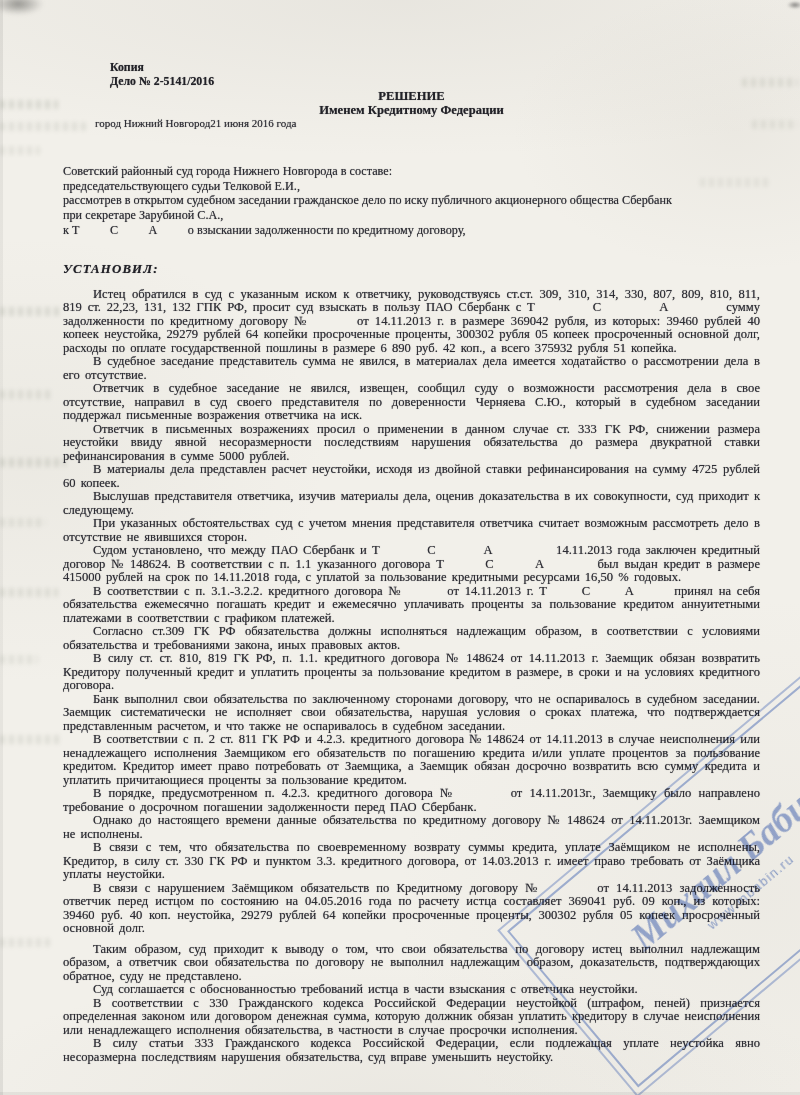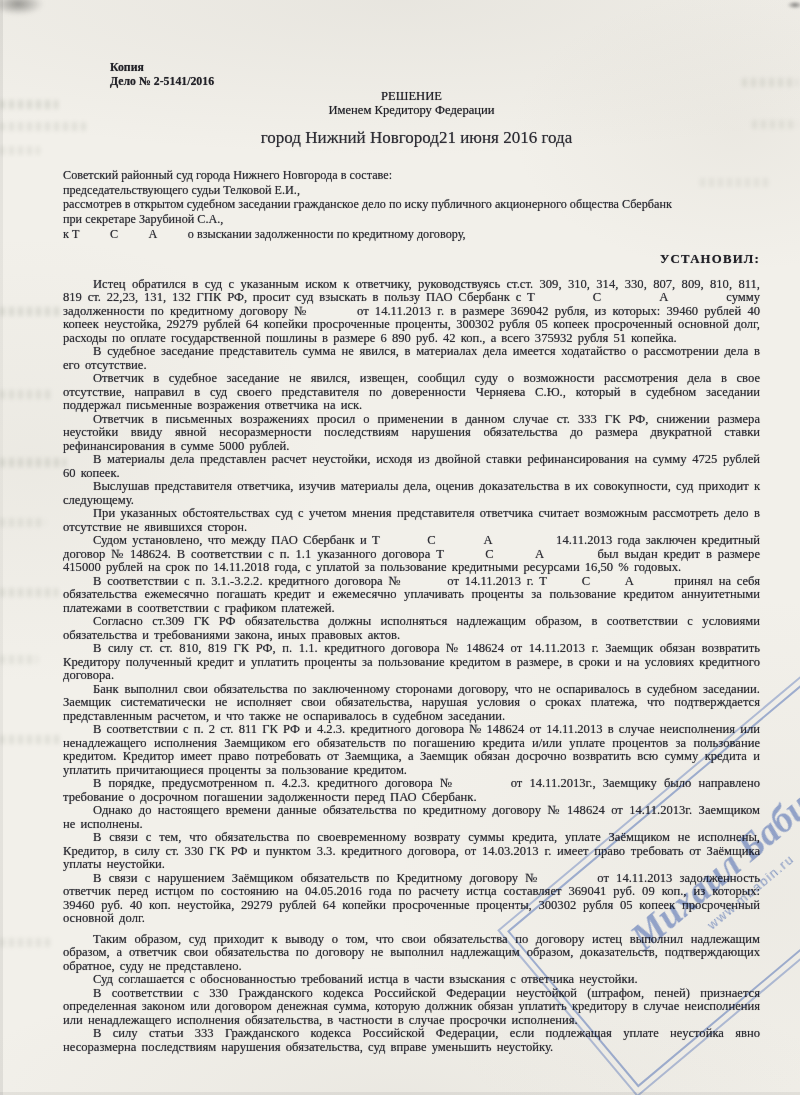--- a/index.html
+++ b/index.html
@@ -11,26 +11,26 @@
       radial-gradient(1100px 260px at 50% 0%, rgba(170,166,156,0.14), transparent 60%),
       radial-gradient(320px 200px at 92% 12%, rgba(185,180,168,0.12), transparent 70%),
       radial-gradient(420px 320px at 4% 42%, rgba(178,176,164,0.10), transparent 70%),
       radial-gradient(520px 420px at 96% 82%, rgba(182,178,166,0.09), transparent 72%),
       radial-gradient(700px 200px at 50% 100%, rgba(168,164,152,0.10), transparent 65%),
       #f2f0ea;
   }
   .content{position:absolute;left:63px;top:60px;width:697px;}
   .txt{text-shadow:0 0 0.8px rgba(40,40,48,0.65);}
   .copy-block{margin-left:47px;font-weight:bold;font-size:11.8px;line-height:14px;color:#222228;}
-  .title-block{text-align:center;font-weight:normal;font-size:12.6px;line-height:13.5px;margin-top:2px;color:#222228;}
-  .city-row{display:flex;justify-content:center;margin-top:11px;font-size:17px;padding-right:22px;}
+  .title-block{text-align:center;font-weight:bold;font-size:12.6px;line-height:13.5px;margin-top:2px;color:#222228;}
+  .city-row{display:flex;justify-content:flex-start;font-size:11px;padding-right:22px;}
   .city{margin-left:32px;}
-  .intro{margin-top:20px;font-size:12.2px;line-height:14.7px;}
+  .intro{margin-top:35px;font-size:12.2px;line-height:14.7px;}
   .intro p{margin:0;}
-  .established{text-align:right;font-weight:bold;font-size:12.8px;margin-top:10px;letter-spacing:1.2px;color:#222228;}
+  .established{text-align:left;font-weight:bold;font-size:12.8px;margin-top:24px;letter-spacing:1.2px;color:#222228;font-style:italic;}
   .doc-body{margin-top:11px;font-size:12.6px;line-height:13.5px;text-align:justify;word-spacing:2px;}
   .doc-body p{margin:0;text-indent:30px;}
   .doc-body p[data-idx="17"]{margin-top:7px;}
 
   
   .watermark{
     position:absolute;left:523px;top:771px;width:420px;height:200px;
     transform:rotate(-40deg);
     border:2px solid rgba(80,115,200,0.50);
     outline:2px solid rgba(80,115,200,0.40);
@@ -89,21 +89,21 @@
   <div class="ghost" style="left:700px;top:178px;width:70px;opacity:.28"></div>
 
   <div class="content txt">
     <div class="copy-block">
       <div>Копия</div>
       <div>Дело № 2-5141/2016</div>
     </div>
 
     <div class="title-block">
       <div>РЕШЕНИЕ</div>
-      <div>Именем Кредитору Федерации</div>
+      <div>Именем Кредитному Федерации</div>
     </div>
 
     <div class="city-row">
       <span class="city">город Нижний Новгород</span>
       <span>21 июня 2016 года</span>
     </div>
 
     <div class="intro">
 
     <p class="intro-line" data-idx="0">Советский районный суд города Нижнего Новгорода в составе:</p>

